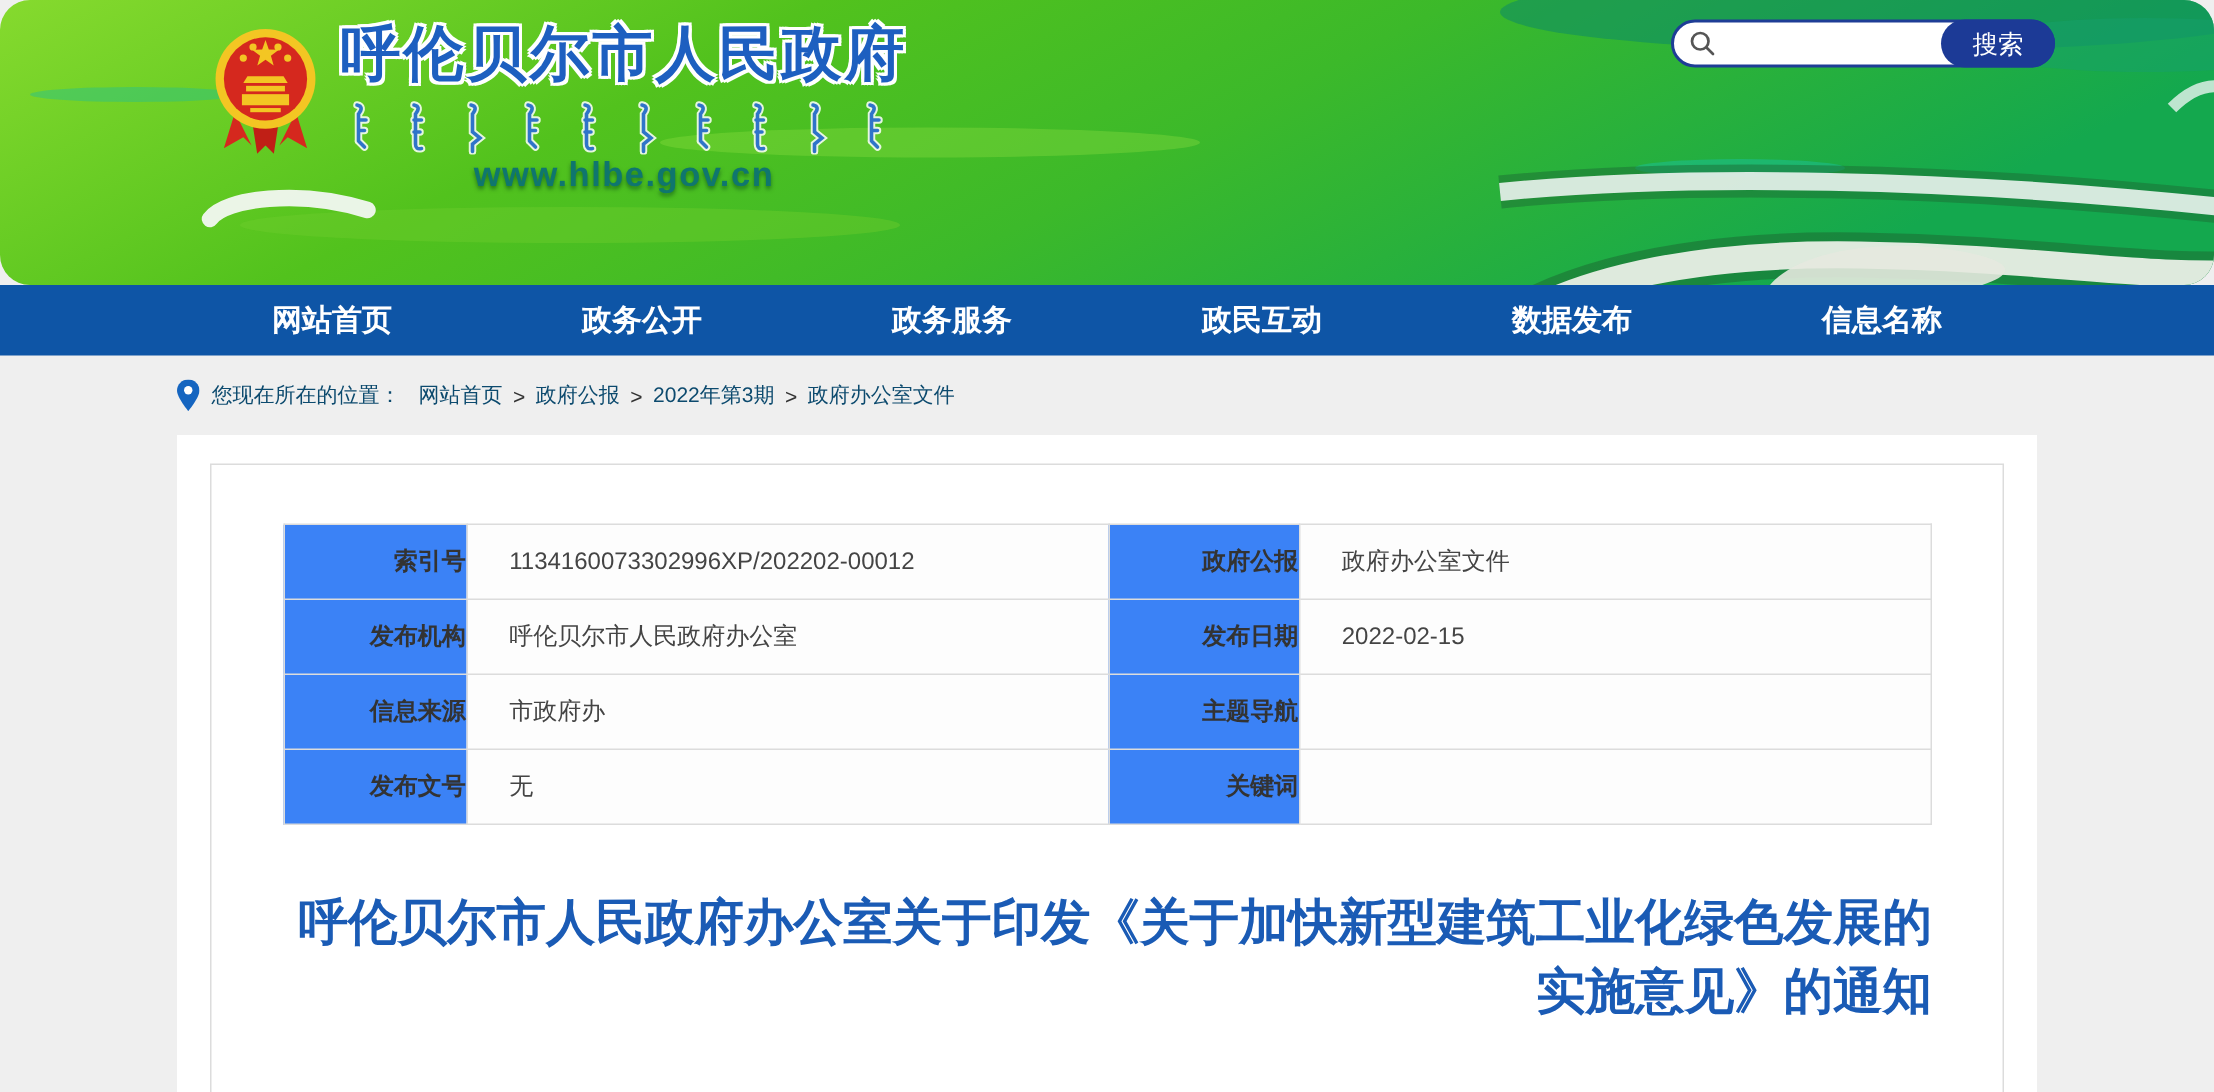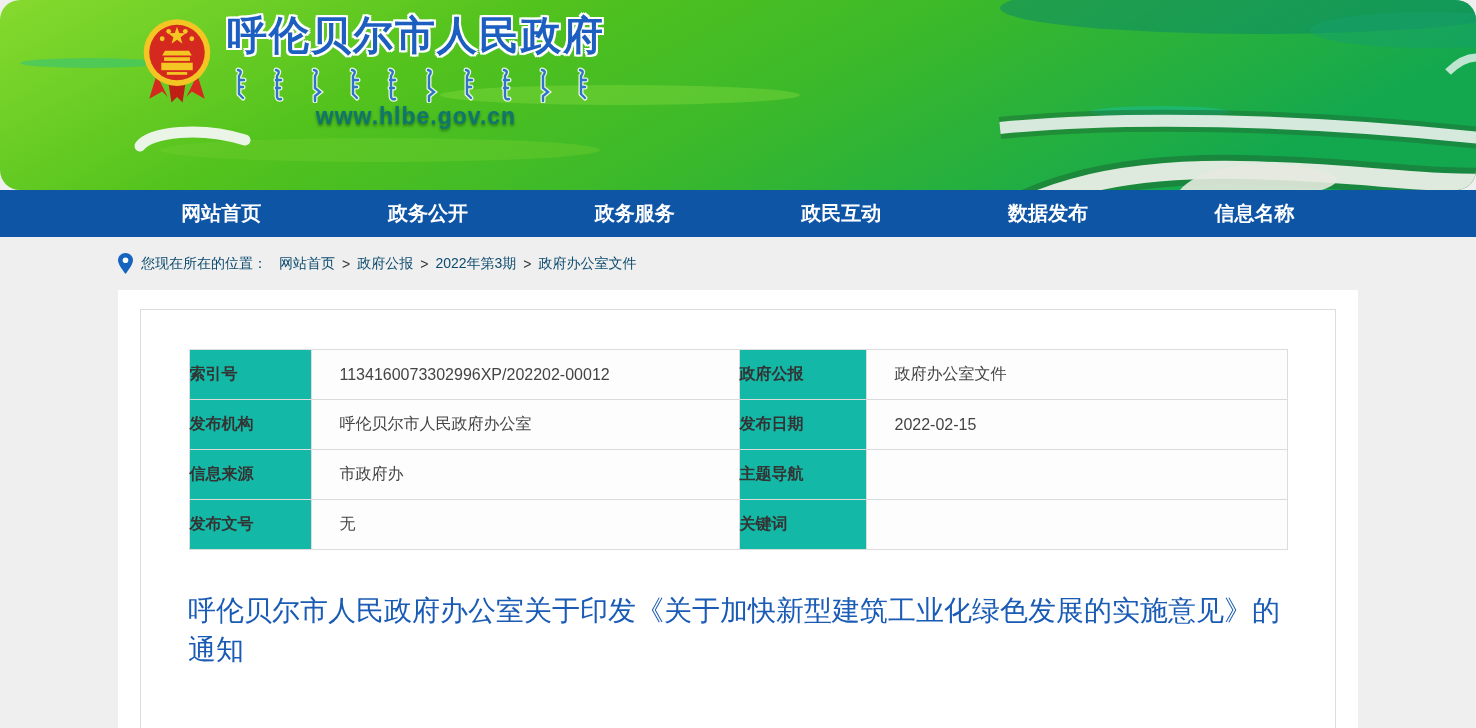--- a/index.html
+++ b/index.html
@@ -44,26 +44,26 @@
   .crumb-link { cursor:pointer; }
   .crumb-sep { margin:0 7px; color:#333; }
 
   
   .panel { width:1240px; margin:0 auto; background:#fff; padding:19px 0 60px; min-height:438px; }
   .inner-box { width:1196px; margin:0 auto; border:1px solid #dcdcdc; min-height:395px;
     padding-bottom:60px; }
 
   table.meta { width:1098px; margin:39px auto 0; border-collapse:collapse; table-layout:fixed; }
   table.meta td { border:1px solid #dcdcdc; height:50px; font-size:16px; }
-  td.lbl { background:#14b8a6; font-weight:bold; color:#333; text-align:left; }
+  td.lbl { background:#3b82f6; font-weight:bold; color:#333; text-align:right; }
   td.val { background:#fdfdfd; color:#444; padding-left:28px; white-space:nowrap; overflow:hidden; }
   col.c1 { width:122px; } col.c2 { width:428px; } col.c3 { width:127px; } col.c4 { width:421px; }
 
-  .doc-title { max-width:1100px; margin:42px auto 0; text-align:left;
-    font-size:28px; line-height:1.38; font-weight:normal; color:#1a5bb5; }
+  .doc-title { max-width:1100px; margin:42px auto 0; text-align:right;
+    font-size:33px; line-height:1.38; font-weight:bold; color:#1a5bb5; }
 </style>
 </head>
 <body>
 
 <div class="header">
   <svg class="header-bg" viewBox="0 0 1476 190" preserveAspectRatio="none" width="1476" height="190">
     <defs>
       <linearGradient id="grass" x1="0" y1="0" x2="1" y2="0.25">
         <stop offset="0" stop-color="#86da2e"></stop>
         <stop offset="0.35" stop-color="#52c21d"></stop>
@@ -134,20 +134,28 @@
           <path d="M236,3 q5,1 1,6 v18 m0,-14 h5 m-5,7 h4 m-4,7 l4,4"></path>
           <path d="M274,3 q5,1 1,6 v20 q0,4 4,3 m-5,-19 h5 m-5,8 h4"></path>
           <path d="M312,3 q5,1 1,6 v12 l5,4 l-5,4 v5"></path>
           <path d="M350,3 q5,1 1,6 v18 m0,-14 h5 m-5,7 h4 m-4,7 l4,4"></path>
         </g>
       </g>
     </svg>
     <div class="site-url">www.hlbe.gov.cn</div>
   </div>
 
+  <div class="search-box">
+    <svg class="mag" width="18" height="18" viewBox="0 0 18 18">
+      <circle cx="7.5" cy="7.5" r="5.5" fill="none" stroke="#555" stroke-width="1.8"></circle>
+      <line x1="11.8" y1="11.8" x2="16" y2="16" stroke="#555" stroke-width="1.8" stroke-linecap="round"></line>
+    </svg>
+    <input type="text" value="" style="">
+    <button class="search-btn">搜索</button>
+  </div>
 </div>
 
 <div class="nav">
   <div class="nav-inner">
     <span class="nav-item">网站首页</span>
     <span class="nav-item">政务公开</span>
     <span class="nav-item">政务服务</span>
     <span class="nav-item">政民互动</span>
     <span class="nav-item">数据发布</span>
     <span class="nav-item">信息名称</span>

